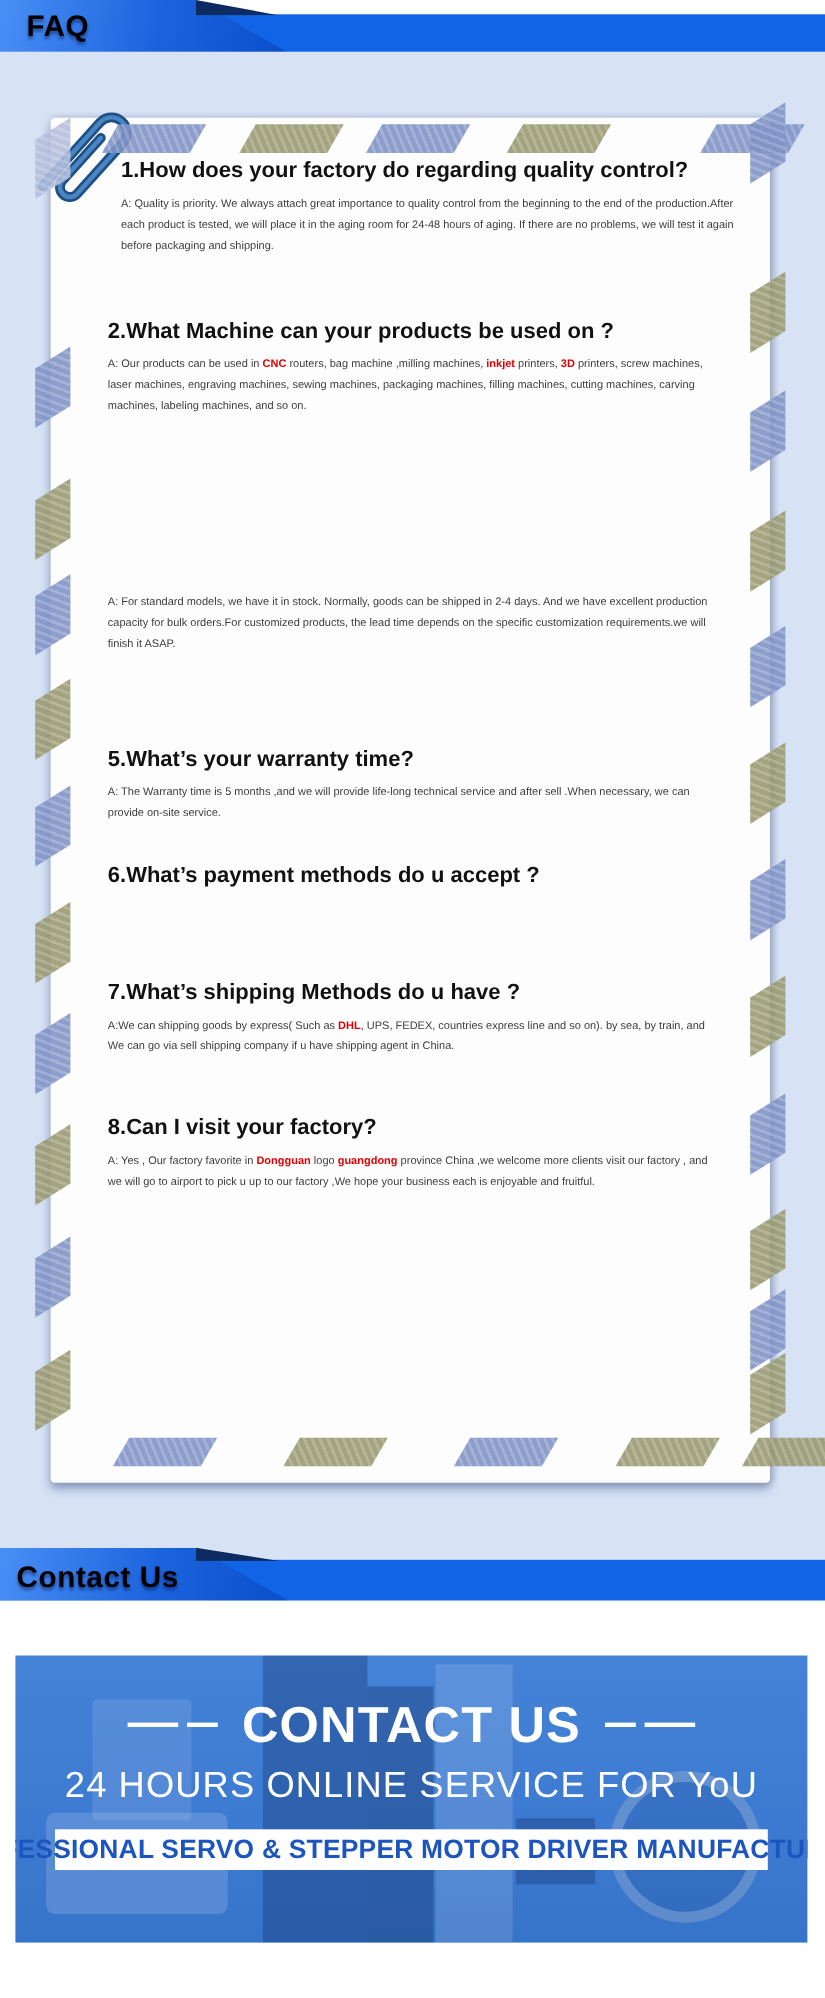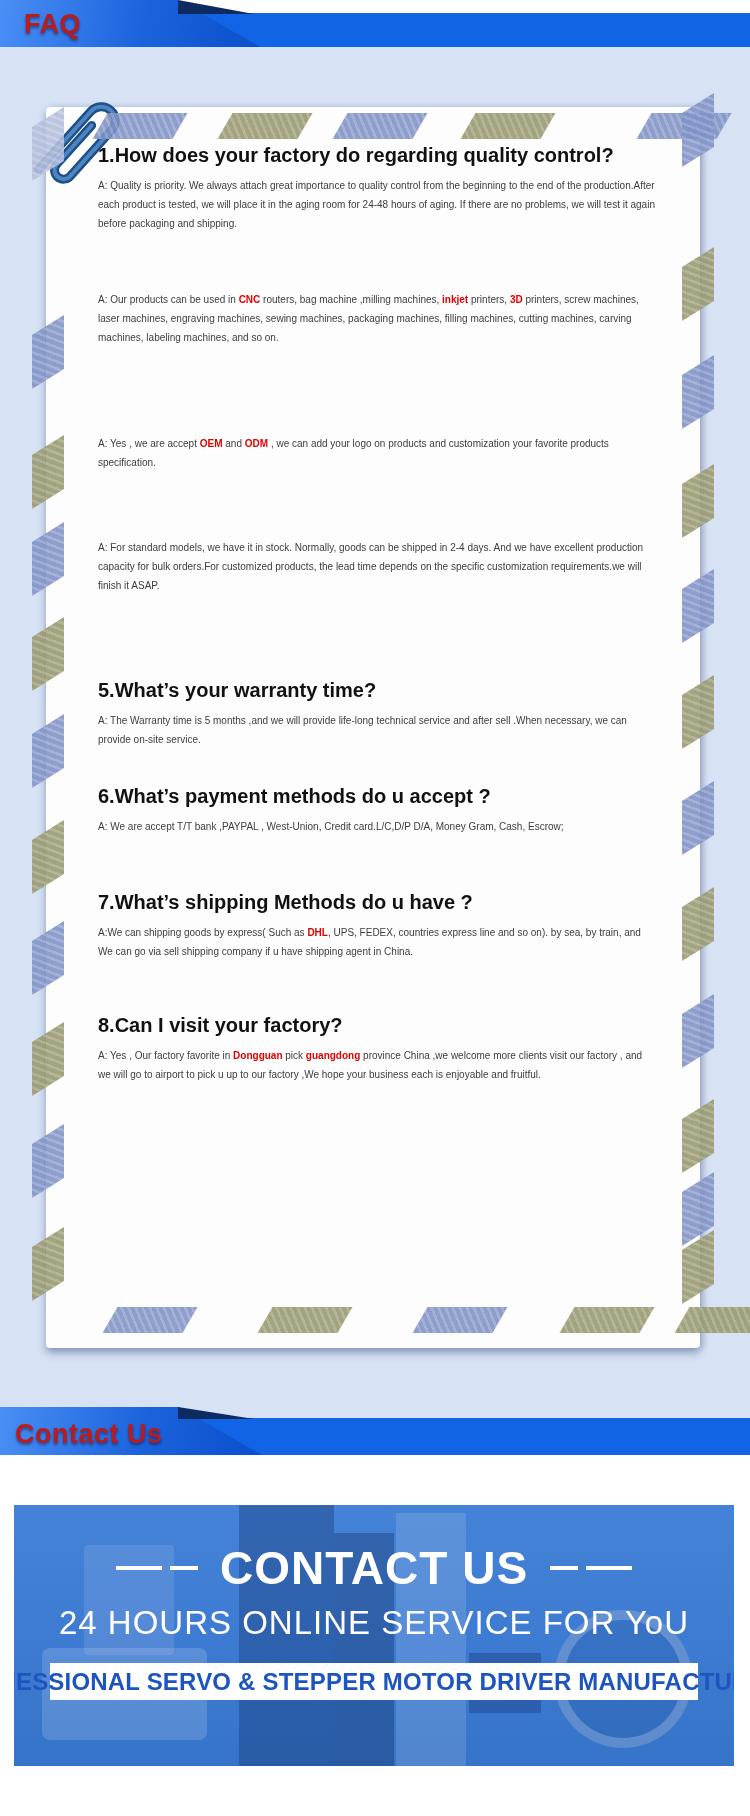--- a/index.html
+++ b/index.html
@@ -14,21 +14,21 @@
     position:absolute;left:0;top:0;width:262px;height:48px;
     background:linear-gradient(100deg,#4a8ff5 0%,#1b63dd 55%,#0a4ecb 100%);
     clip-path:polygon(0 0,178px 0,262px 100%,0 100%);
   }
   .sh-fold{
     position:absolute;left:178px;top:0;width:76px;height:14px;background:#0d2b60;
     clip-path:polygon(0 0,100% 100%,0 100%);
   }
   .sh-title{
     position:absolute;left:24px;top:9px;font-weight:bold;font-size:27px;
-    color:#b91c1c;letter-spacing:.5px;text-shadow:0 2px 3px rgba(0,0,40,.45);
+    color:#000000;letter-spacing:.5px;text-shadow:0 2px 3px rgba(0,0,40,.45);
   }
   
   .faq-body{position:absolute;left:0;top:47px;width:750px;height:1371px;background:#d7e2f5;}
   
   .paper-card{
     position:absolute;left:46px;top:60px;width:654px;height:1241px;
     background:#fdfdfd;border-radius:4px;
     box-shadow:0 5px 9px rgba(40,60,110,.40),3px 0 6px rgba(40,60,110,.18);
   }
   
@@ -89,48 +89,47 @@
 <div class="faq-body">
   <div class="paper-card">
 
     <svg class="paperclip" viewBox="0 0 110 120">
       <g transform="rotate(42 55 60)">
         <path d="M44 108 L44 30 a14 14 0 0 1 28 0 L72 92 a9 9 0 0 1 -18 0 L54 40" fill="none" stroke="#1e4f86" stroke-width="9" stroke-linecap="round"></path>
         <path d="M44 108 L44 30 a14 14 0 0 1 28 0 L72 92 a9 9 0 0 1 -18 0 L54 40" fill="none" stroke="#4b85c2" stroke-width="4" stroke-linecap="round"></path>
       </g>
     </svg>
 
-    <div class="qa" style="top:37px;">
+    <div class="qa" style="top:37px;margin-left:12px;">
       <p class="q"><span>1.How does your factory do regarding quality control?</span></p>
       <p class="a"><span>A: Quality is priority. We always attach great importance to quality control from the beginning to the end of the production.After each product is tested, we will place it in the aging room for 24-48 hours of aging. If there are no problems, we will test it again before packaging and shipping.</span></p>
     </div>
     <div class="qa" style="top:183px;">
+      <p class="q"><span>2.What Machine can your products be used on ?</span></p>
       <p class="a"><span>A: Our products can be used in </span><span class="red">CNC</span><span> routers, bag machine ,milling machines, </span><span class="red">inkjet</span><span> printers, </span><span class="red">3D</span><span> printers, screw machines, laser machines, engraving machines, sewing machines, packaging machines, filling machines, cutting machines, carving machines, labeling machines, and so on.</span></p>
     </div>
     <div class="qa" style="top:327px;">
-      <p class="a"><span>A: Yes , we are accept </span><span class="red">OEM</span><span> and </span><span class="red">ODM</span><span> , we can add your logo on products and customization your favorite products specification.</span></p>
     </div>
     <div class="qa" style="top:431px;">
       <p class="a"><span>A: For standard models, we have it in stock. Normally, goods can be shipped in 2-4 days. And we have excellent production capacity for bulk orders.For customized products, the lead time depends on the specific customization requirements.we will finish it ASAP.</span></p>
     </div>
     <div class="qa" style="top:572px;">
       <p class="q"><span>5.What’s your warranty time?</span></p>
       <p class="a"><span>A: The Warranty time is 5 months ,and we will provide life-long technical service and after sell .When necessary, we can provide on-site service.</span></p>
     </div>
     <div class="qa" style="top:678px;">
       <p class="q"><span>6.What’s payment methods do u accept ?</span></p>
-      <p class="a"><span>A: We are accept T/T bank ,PAYPAL , West-Union, Credit card.L/C,D/P D/A, Money Gram, Cash, Escrow;</span></p>
     </div>
     <div class="qa" style="top:784px;">
       <p class="q"><span>7.What’s shipping Methods do u have ?</span></p>
       <p class="a"><span>A:We can shipping goods by express( Such as </span><span class="red">DHL</span><span>, UPS, FEDEX, countries express line and so on). by sea, by train, and We can go via sell shipping company if u have shipping agent in China.</span></p>
     </div>
     <div class="qa" style="top:907px;">
       <p class="q"><span>8.Can I visit your factory?</span></p>
-      <p class="a"><span>A: Yes , Our factory favorite in </span><span class="red">Dongguan</span><span> pick </span><span class="red">guangdong</span><span> province China ,we welcome more clients visit our factory , and we will go to airport to pick u up to our factory ,We hope your business each is enjoyable and fruitful.</span></p>
+      <p class="a"><span>A: Yes , Our factory favorite in </span><span class="red">Dongguan</span><span> logo </span><span class="red">guangdong</span><span> province China ,we welcome more clients visit our factory , and we will go to airport to pick u up to our factory ,We hope your business each is enjoyable and fruitful.</span></p>
     </div>
   <div class="tape h b" style="left: 54px; top: 6px;"></div>
       <div class="tape h o" style="left: 179px; top: 6px;"></div>
       <div class="tape h b" style="left: 294px; top: 6px;"></div>
       <div class="tape h o" style="left: 422px; top: 6px;"></div>
       <div class="tape h b" style="left: 598px; top: 6px;"></div>
       <div class="tape h b" style="left: 64px; top: 1200px;"></div>
       <div class="tape h o" style="left: 219px; top: 1200px;"></div>
       <div class="tape h b" style="left: 374px; top: 1200px;"></div>
       <div class="tape h o" style="left: 521px; top: 1200px;"></div>

